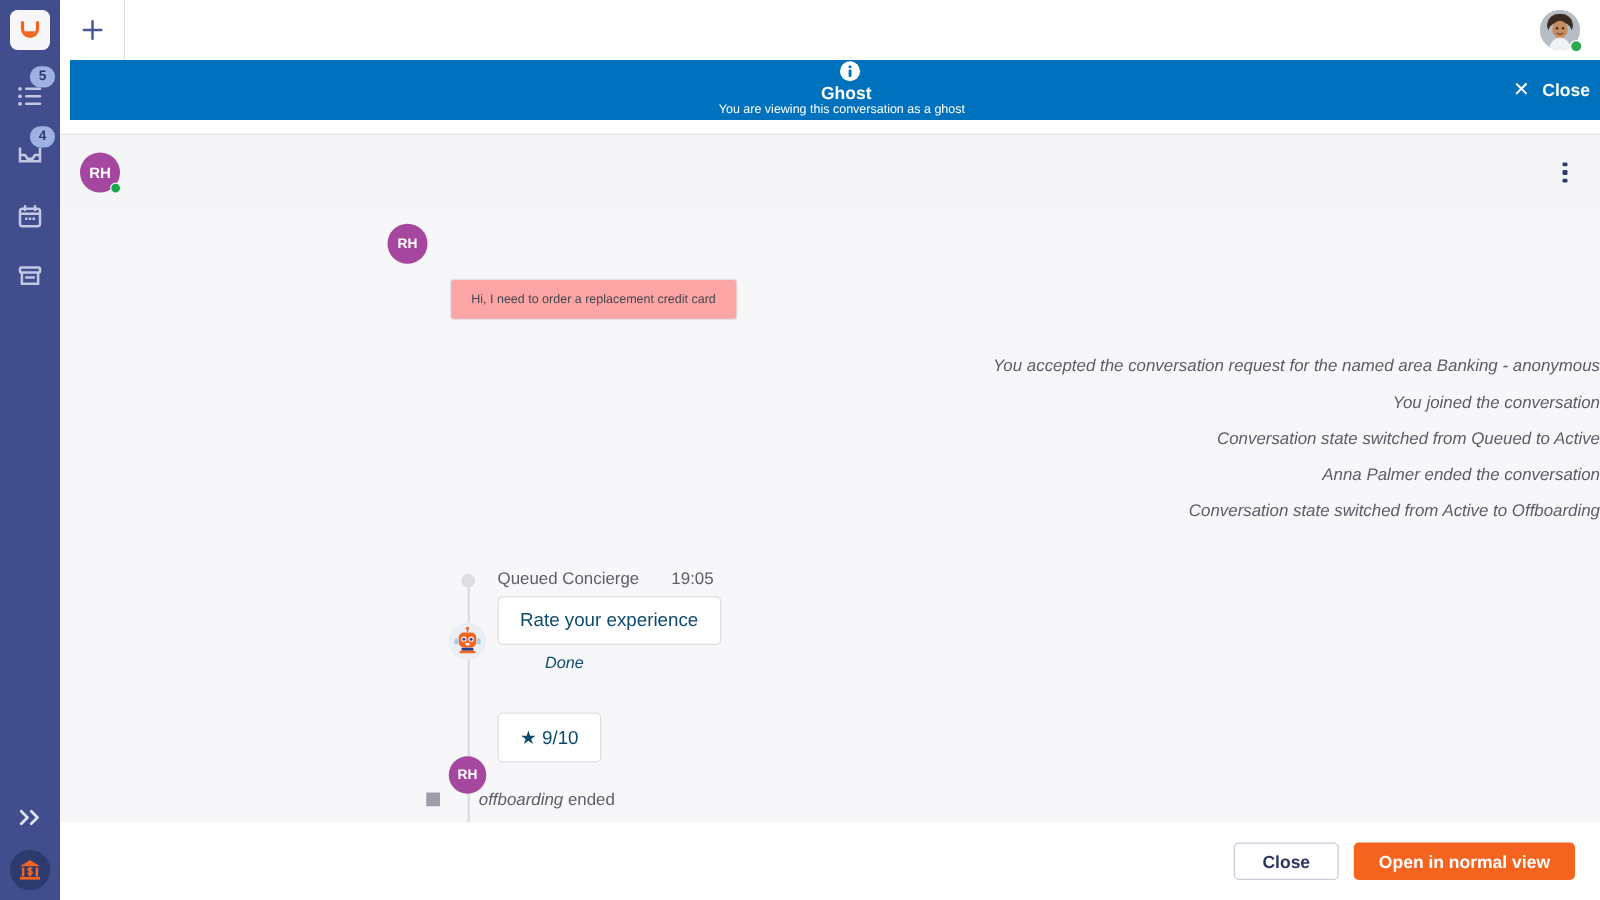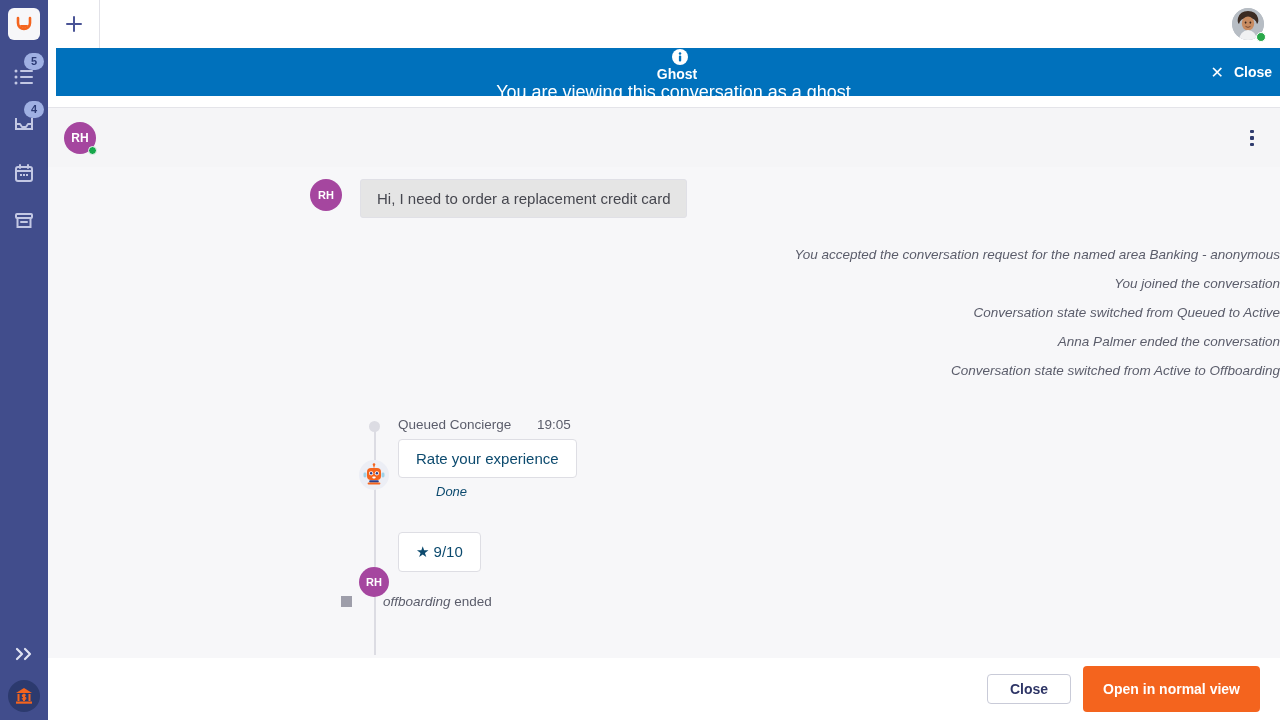--- a/index.html
+++ b/index.html
@@ -67,21 +67,21 @@
   }
 
   
   .ghost-banner {
     position: absolute; left: 56px; top: 48px; width: 1232px; height: 48px;
     background: #0071bc; color: #ffffff;
     display: flex; align-items: center; flex-direction: column;
   }
   .ghost-info-icon { margin-left: 16px; width: 18px; height: 18px; display: flex; align-items: center; justify-content: center; }
   .ghost-title { margin-left: 10px; font-size: 14px; font-weight: bold; }
-  .ghost-text { margin-left: 3px; font-size: 18px; }
+  .ghost-text { margin-left: 3px; font-size: 10px; }
   .ghost-close {
     position: absolute; right: 16px; top: 0; height: 48px;
     display: flex; align-items: center; gap: 10px;
     font-size: 14px; font-weight: bold; color: #ffffff; cursor: pointer;
   }
   .ghost-close .x { font-size: 16px; font-weight: normal; }
 
   
   .conv-header {
     position: absolute; left: 48px; top: 107px; width: 1232px; height: 60px;
@@ -120,23 +120,23 @@
   .msg-row { display: flex; align-items: flex-start; padding-left: 262px; padding-top: 12px; }
   .msg-avatar {
     width: 32px; height: 32px; border-radius: 50%;
     background: #a5469f; color: #ffffff;
     font-size: 11px; font-weight: bold;
     display: flex; align-items: center; justify-content: center;
     flex: none;
   }
   .bubble {
     margin-left: 18px;
-    background: #e5e5e5; border: 1px solid #e0e0e6; border-radius: 3px;
+    background: #fca5a5; border: 1px solid #e0e0e6; border-radius: 3px;
     padding: 10px 16px;
-    font-size: 15px; color: #46474f;
+    font-size: 10px; color: #46474f; margin-top: 44px;
   }
 
   .sys-msgs { margin-top: 22px; }
   .sys-line {
     text-align: right; font-style: italic;
     font-size: 13.5px; color: #5b5d6b;
     padding: 7px 0;
   }
 
   
@@ -194,21 +194,21 @@
     font-size: 14px; font-weight: bold;
     border-radius: 4px; cursor: pointer;
     display: inline-flex; align-items: center; justify-content: center;
   }
   .btn-secondary {
     height: 30px; padding: 0 22px;
     background: #ffffff; color: #2e3566;
     border: 1px solid #c9cbd8;
   }
   .btn-primary {
-    height: 46px; padding: 0 20px;
+    height: 30px; padding: 0 20px;
     background: #f4641e; color: #ffffff; border: none;
   }
 </style>
 </head>
 <body>
 
 <div class="app">
 
   <div class="rail">
 

